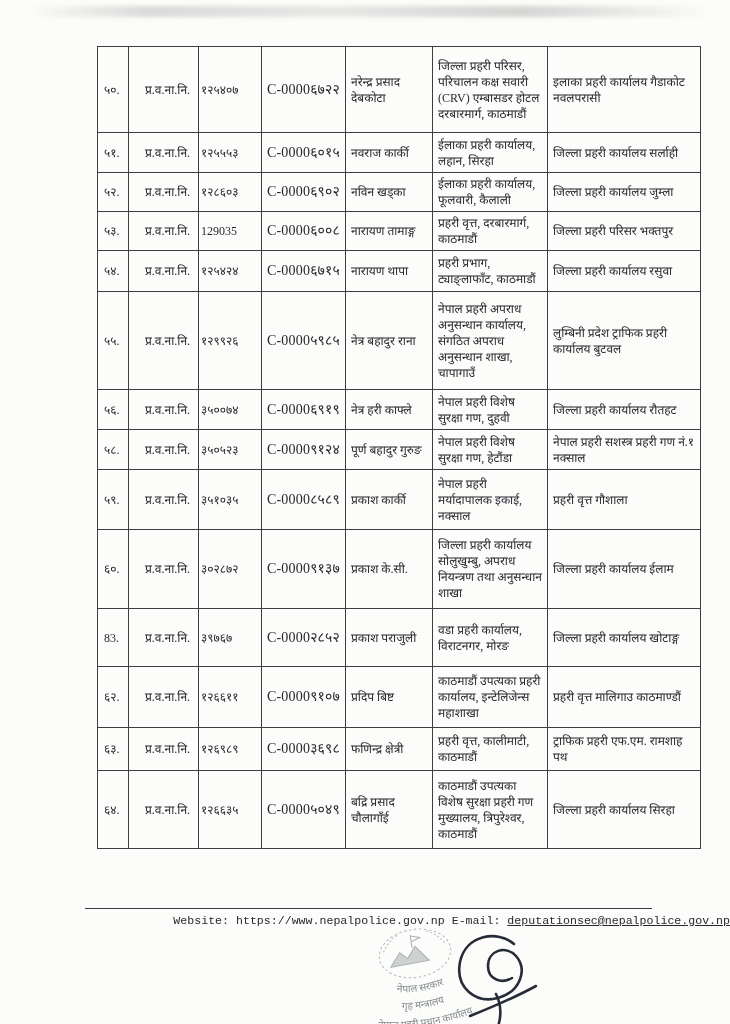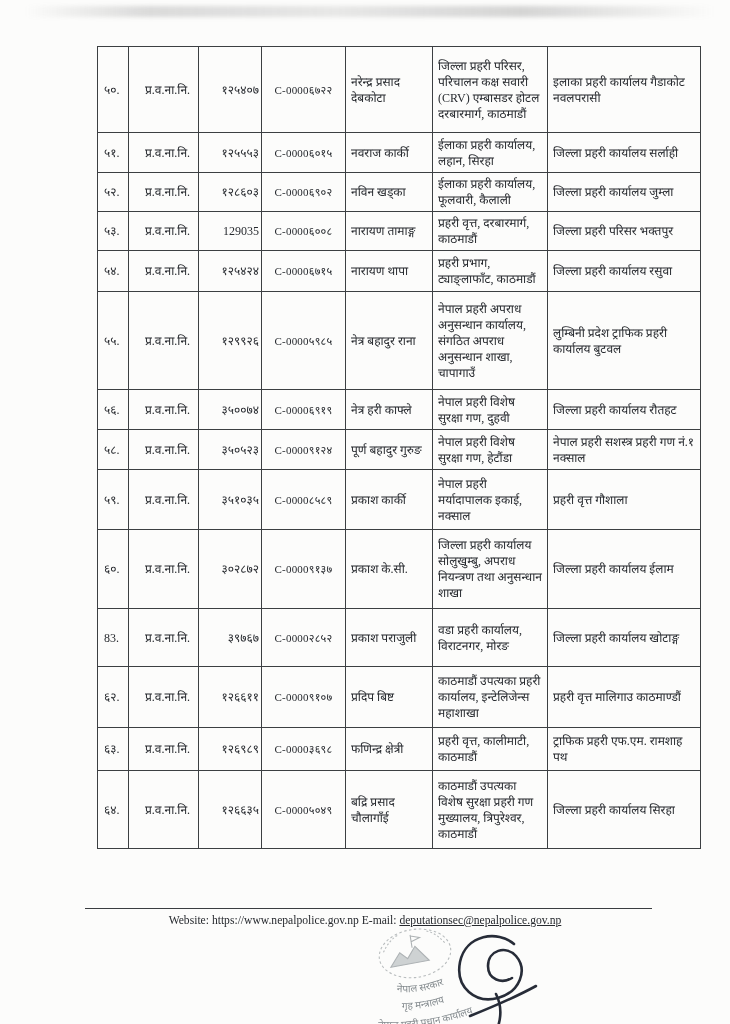--- a/index.html
+++ b/index.html
@@ -29,33 +29,33 @@
   }
   .doc-table col.c-sn{width:31px;}
   .doc-table col.c-rank{width:70px;}
   .doc-table col.c-number{width:63px;}
   .doc-table col.c-cid{width:84px;}
   .doc-table col.c-name{width:87px;}
   .doc-table col.c-current{width:115px;}
   .doc-table col.c-new{width:153px;}
   .doc-table td.col-sn{text-align:left;padding-left:6px;}
   .doc-table td.col-rank{text-align:center;padding:2px 16px;}
-  .doc-table td.col-number{text-align:right;padding:0 2px;}
-  .doc-table td.col-cid{text-align:center;padding:2px 2px;font-size:11px;letter-spacing:.2px;}
+  .doc-table td.col-number{text-align:left;padding:0 2px;}
+  .doc-table td.col-cid{text-align:center;padding:2px 2px;font-size:14px;letter-spacing:.2px;}
   .doc-table td.col-name{text-align:left;}
   .doc-table td.col-current_office{text-align:left;}
   .doc-table td.col-new_office{text-align:left;}
   .footer-rule{
     position:absolute;left:85px;top:908px;width:567px;height:0;
     border-top:1.4px solid #3a3d40;
   }
   .footer-line{
     position:absolute;left:0;top:914px;width:730px;
-    text-align:center;font-size:11.6px;color:#26292e;
-    font-family:Liberation Serif, serif;
+    text-align:right;font-size:11.6px;color:#26292e;
+    font-family:Liberation Mono, monospace;
   }
   .footer-line .email{
     text-decoration:underline;
   }
   .stamp{
     position:absolute;left:310px;top:925px;width:220px;height:120px;
     pointer-events:none;
   }
   .signature{
     position:absolute;left:432px;top:928px;width:110px;height:118px;

